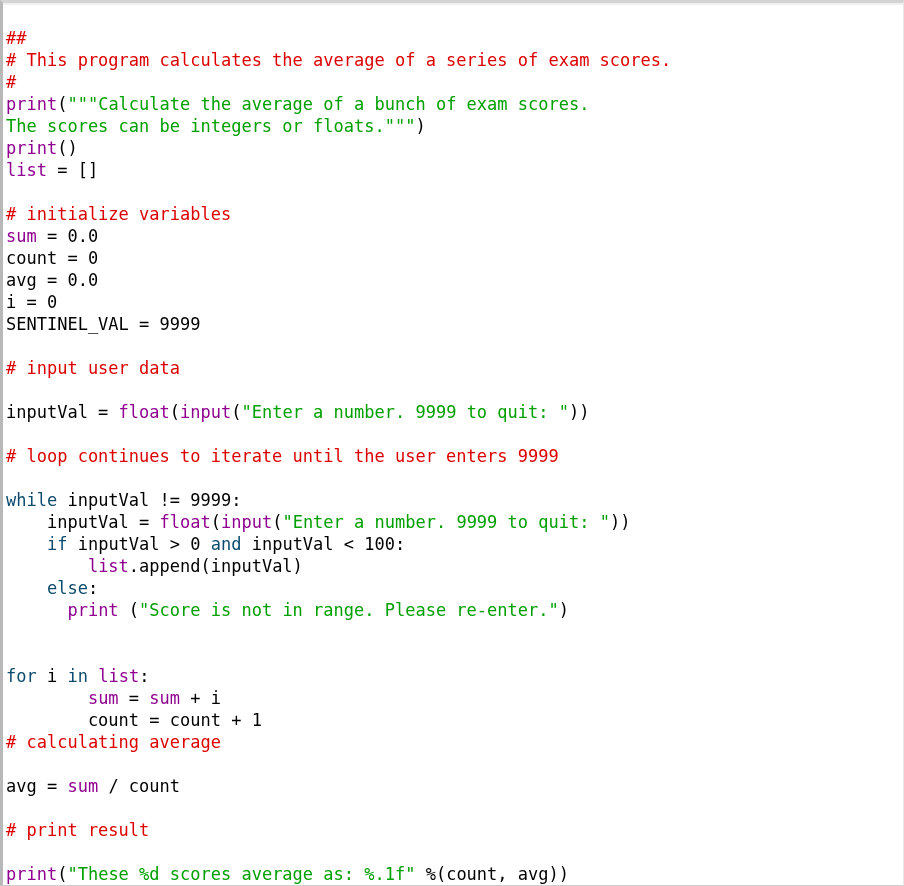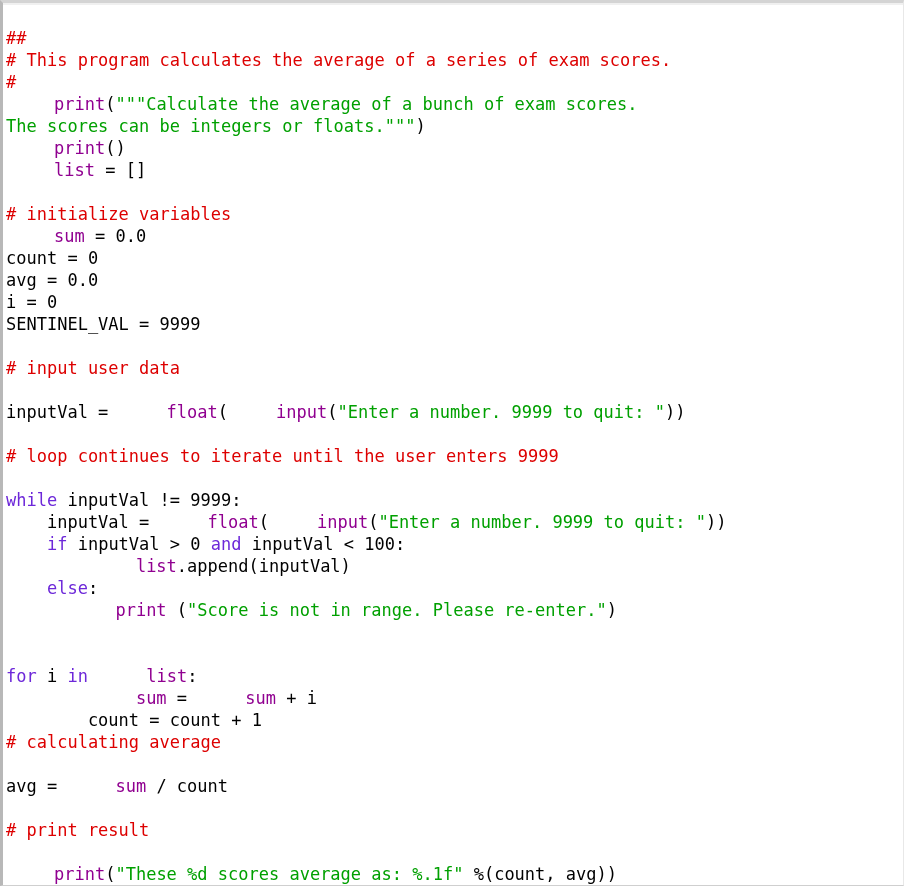--- a/index.html
+++ b/index.html
@@ -60,22 +60,22 @@
   .code-line {
     display: block;
     height: 22px;
     white-space: pre;
   }
 
   
   .tok-plain    { color: #000000; }
   .tok-comment  { color: #dd0000; }
   .tok-string   { color: #00a000; }
-  .tok-keyword  { color: #6d28d9; }
-  .tok-builtin  { color: #900090; margin-left: 48px; }
+  .tok-keyword  { color: #0c4a6e; }
+  .tok-builtin  { color: #900090; }
 </style>
 </head>
 <body>
 
 <div id="editor-window">
   <div id="code-surface">
     <pre id="code-lines"><span class="code-line"><span class="tok-comment">##</span></span><span class="code-line"><span class="tok-comment"># This program calculates the average of a series of exam scores.</span></span><span class="code-line"><span class="tok-comment">#</span></span><span class="code-line"><span class="tok-builtin">print</span><span class="tok-plain">(</span><span class="tok-string">"""Calculate the average of a bunch of exam scores.</span></span><span class="code-line"><span class="tok-string">The scores can be integers or floats."""</span><span class="tok-plain">)</span></span><span class="code-line"><span class="tok-builtin">print</span><span class="tok-plain">()</span></span><span class="code-line"><span class="tok-builtin">list</span><span class="tok-plain"> = []</span></span><span class="code-line">&nbsp;</span><span class="code-line"><span class="tok-comment"># initialize variables</span></span><span class="code-line"><span class="tok-builtin">sum</span><span class="tok-plain"> = 0.0</span></span><span class="code-line"><span class="tok-plain">count = 0</span></span><span class="code-line"><span class="tok-plain">avg = 0.0</span></span><span class="code-line"><span class="tok-plain">i = 0</span></span><span class="code-line"><span class="tok-plain">SENTINEL_VAL = 9999</span></span><span class="code-line">&nbsp;</span><span class="code-line"><span class="tok-comment"># input user data</span></span><span class="code-line">&nbsp;</span><span class="code-line"><span class="tok-plain">inputVal = </span><span class="tok-builtin">float</span><span class="tok-plain">(</span><span class="tok-builtin">input</span><span class="tok-plain">(</span><span class="tok-string">"Enter a number. 9999 to quit: "</span><span class="tok-plain">))</span></span><span class="code-line">&nbsp;</span><span class="code-line"><span class="tok-comment"># loop continues to iterate until the user enters 9999</span></span><span class="code-line">&nbsp;</span><span class="code-line"><span class="tok-keyword">while</span><span class="tok-plain"> inputVal != 9999:</span></span><span class="code-line"><span class="tok-plain">    inputVal = </span><span class="tok-builtin">float</span><span class="tok-plain">(</span><span class="tok-builtin">input</span><span class="tok-plain">(</span><span class="tok-string">"Enter a number. 9999 to quit: "</span><span class="tok-plain">))</span></span><span class="code-line"><span class="tok-plain">    </span><span class="tok-keyword">if</span><span class="tok-plain"> inputVal &gt; 0 </span><span class="tok-keyword">and</span><span class="tok-plain"> inputVal &lt; 100:</span></span><span class="code-line"><span class="tok-plain">        </span><span class="tok-builtin">list</span><span class="tok-plain">.append(inputVal)</span></span><span class="code-line"><span class="tok-plain">    </span><span class="tok-keyword">else</span><span class="tok-plain">:</span></span><span class="code-line"><span class="tok-plain">      </span><span class="tok-builtin">print</span><span class="tok-plain"> (</span><span class="tok-string">"Score is not in range. Please re-enter."</span><span class="tok-plain">)</span></span><span class="code-line">&nbsp;</span><span class="code-line">&nbsp;</span><span class="code-line"><span class="tok-keyword">for</span><span class="tok-plain"> i </span><span class="tok-keyword">in</span><span class="tok-plain"> </span><span class="tok-builtin">list</span><span class="tok-plain">:</span></span><span class="code-line"><span class="tok-plain">        </span><span class="tok-builtin">sum</span><span class="tok-plain"> = </span><span class="tok-builtin">sum</span><span class="tok-plain"> + i</span></span><span class="code-line"><span class="tok-plain">        count = count + 1</span></span><span class="code-line"><span class="tok-comment"># calculating average</span></span><span class="code-line">&nbsp;</span><span class="code-line"><span class="tok-plain">avg = </span><span class="tok-builtin">sum</span><span class="tok-plain"> / count</span></span><span class="code-line">&nbsp;</span><span class="code-line"><span class="tok-comment"># print result</span></span><span class="code-line">&nbsp;</span><span class="code-line"><span class="tok-builtin">print</span><span class="tok-plain">(</span><span class="tok-string">"These %d scores average as: %.1f"</span><span class="tok-plain"> %(count, avg))</span></span></pre>
   </div>
 </div>
 

